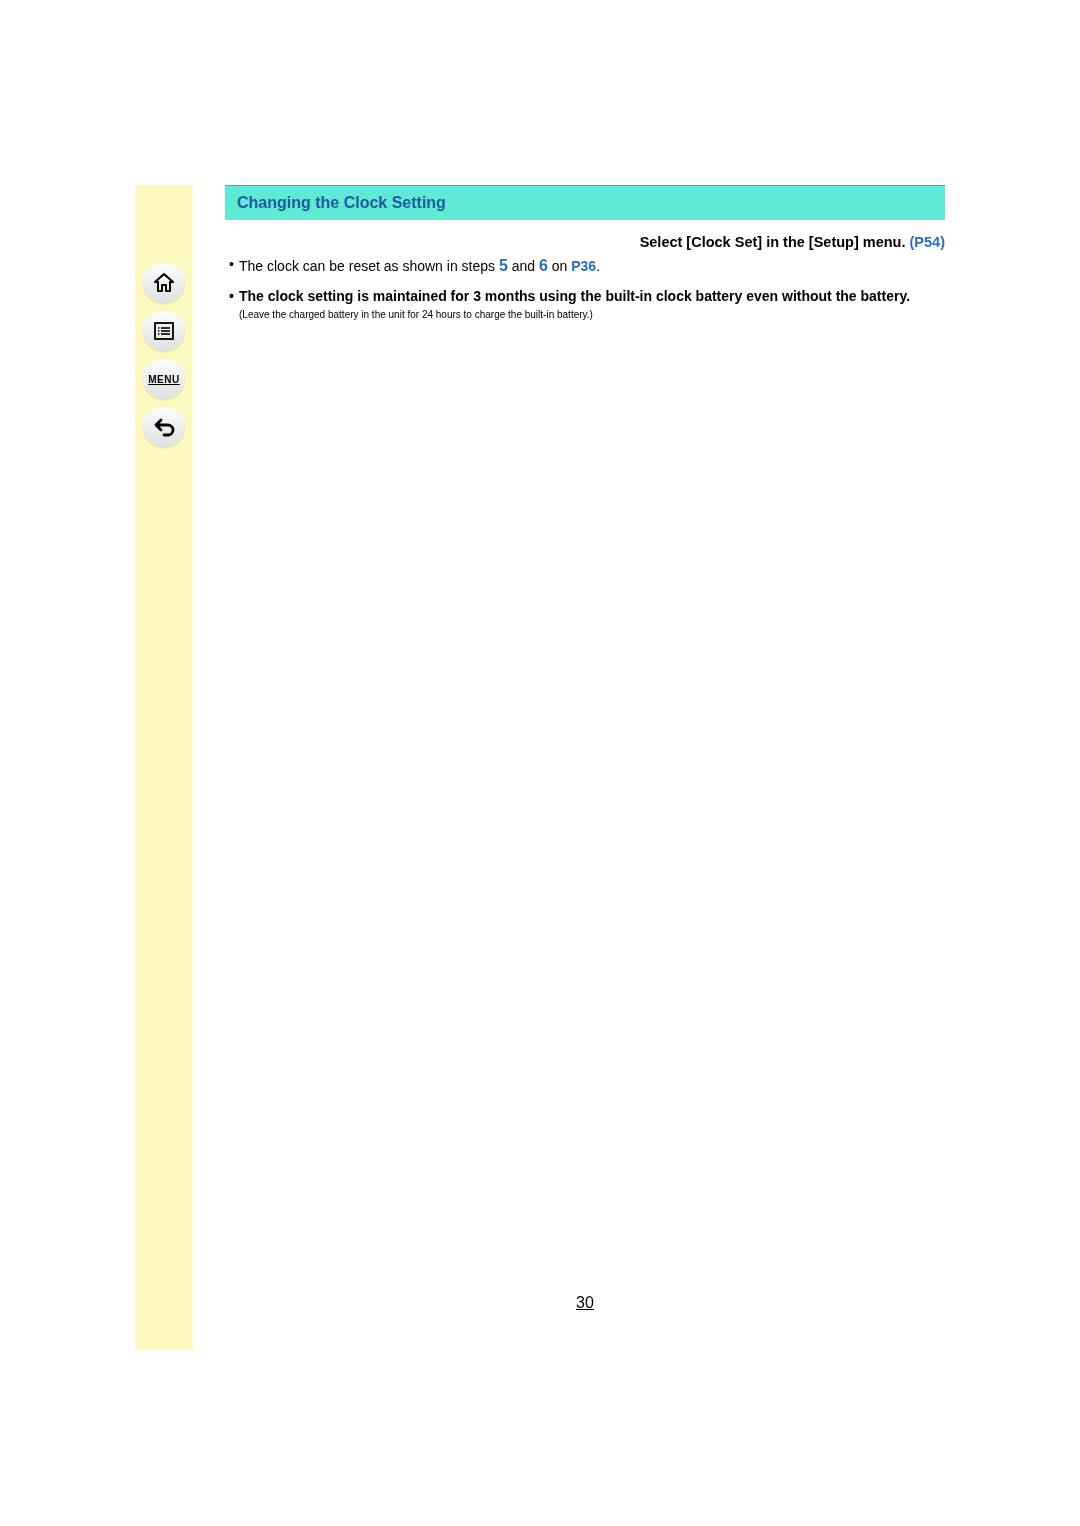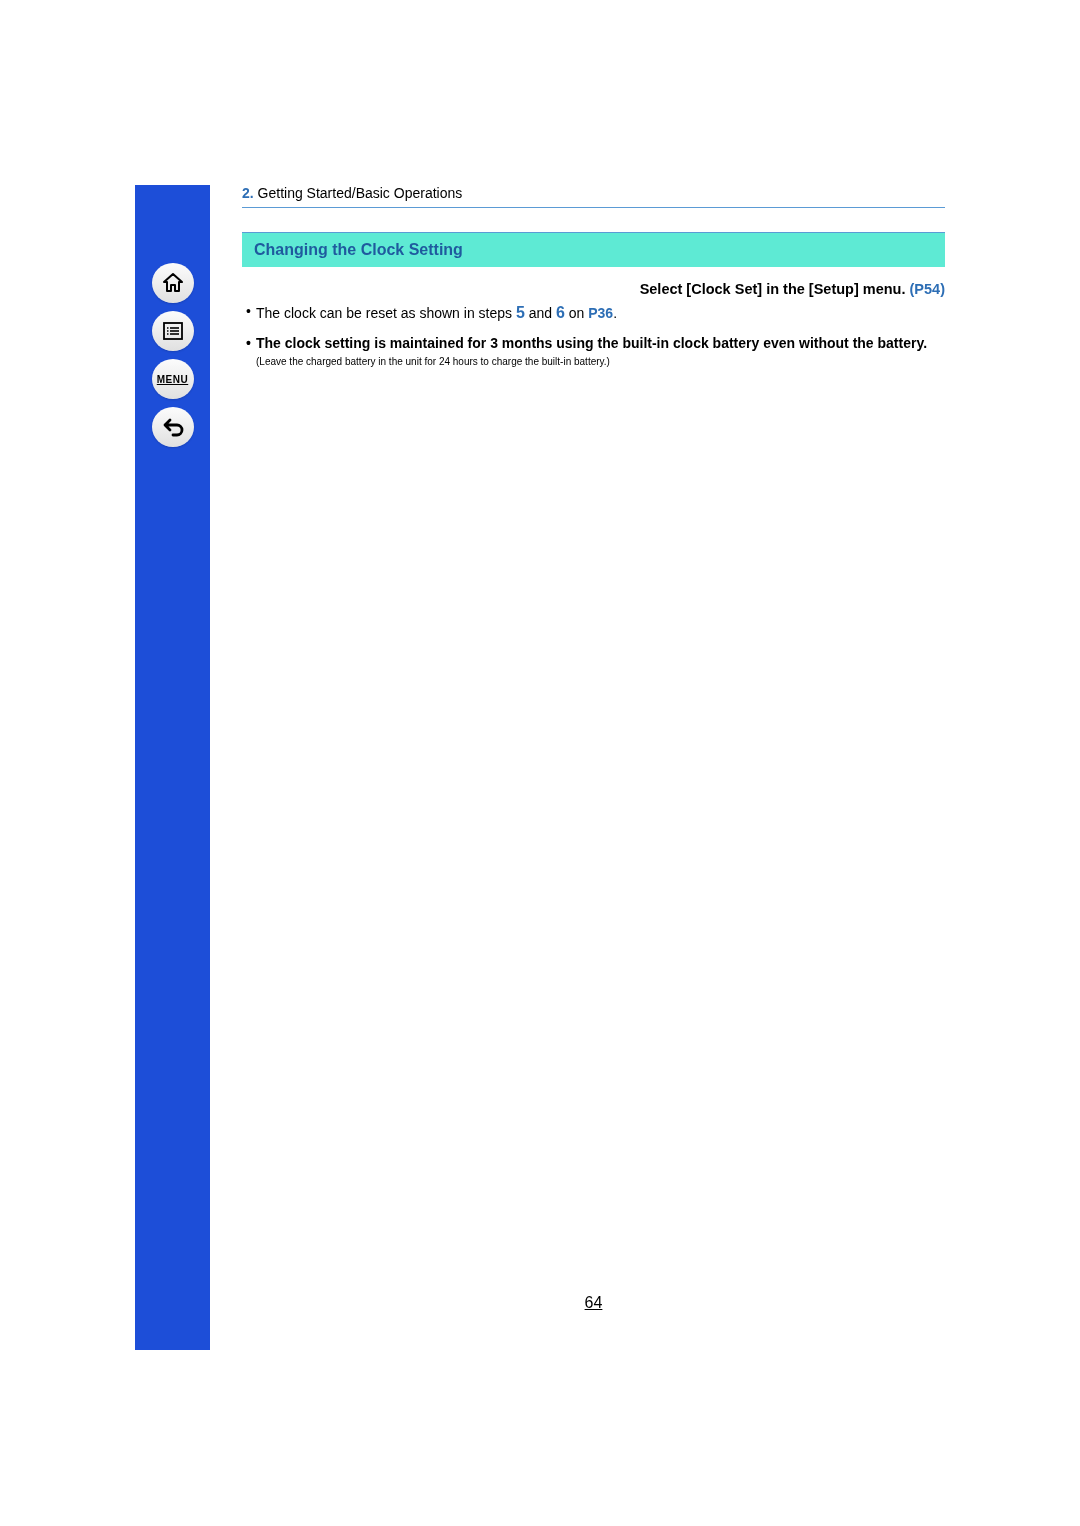--- a/index.html
+++ b/index.html
@@ -16,22 +16,22 @@
     }
     .page-container {
       position: absolute;
       left: 135px;
       top: 185px;
       width: 810px;
       height: 1165px;
       display: flex;
     }
     .sidebar {
-      width: 75px;
-      background: #1d4ed8;
+      width: 58px;
+      background: #fef9c3;
       display: flex;
       flex-direction: column;
       align-items: center;
       padding-top: 78px;
       gap: 8px;
     }
     .nav-btn {
       width: 42px;
       height: 40px;
       background: linear-gradient(180deg, #fcfcfc 0%, #e0e0e0 100%);
@@ -165,38 +165,34 @@
     </div>
     <div class="nav-btn">
       <svg viewBox="0 0 24 24">
         <path d="M9 5 L4 10 L9 15 M4 10 L16 10 A5 5 0 0 1 16 20 L12 20" fill="none" stroke="#000" stroke-width="2.8" stroke-linecap="round" stroke-linejoin="round"></path>
       </svg>
     </div>
   </div>
 
   <div class="content">
     <div class="content-inner">
-      <div class="chapter-header">
-        <span class="chapter-num">2.</span>
-        <span>Getting Started/Basic Operations</span>
-      </div>
 
       <div class="section-title-bar">
         <div class="section-title">Changing the Clock Setting</div>
       </div>
 
       <div class="instruction">
         <span>Select [Clock Set] in the [Setup] menu. </span><span class="link-blue">(P54)</span>
       </div>
 
       <ul class="bullet-list">
         <li>
           <span>The clock can be reset as shown in steps </span><span class="step-num">5</span><span> and </span><span class="step-num">6</span><span> on </span><span class="link-blue">P36</span><span>.</span>
         </li>
         <li class="bold-note">The clock setting is maintained for 3 months using the built-in clock battery even without the battery.</li>
       </ul>
       <div class="indent-continue">(Leave the charged battery in the unit for 24 hours to charge the built-in battery.)</div>
 
 
-      <div class="page-number">64</div>
+      <div class="page-number">30</div>
     </div>
   </div>
 </div>
 
 </body></html>

